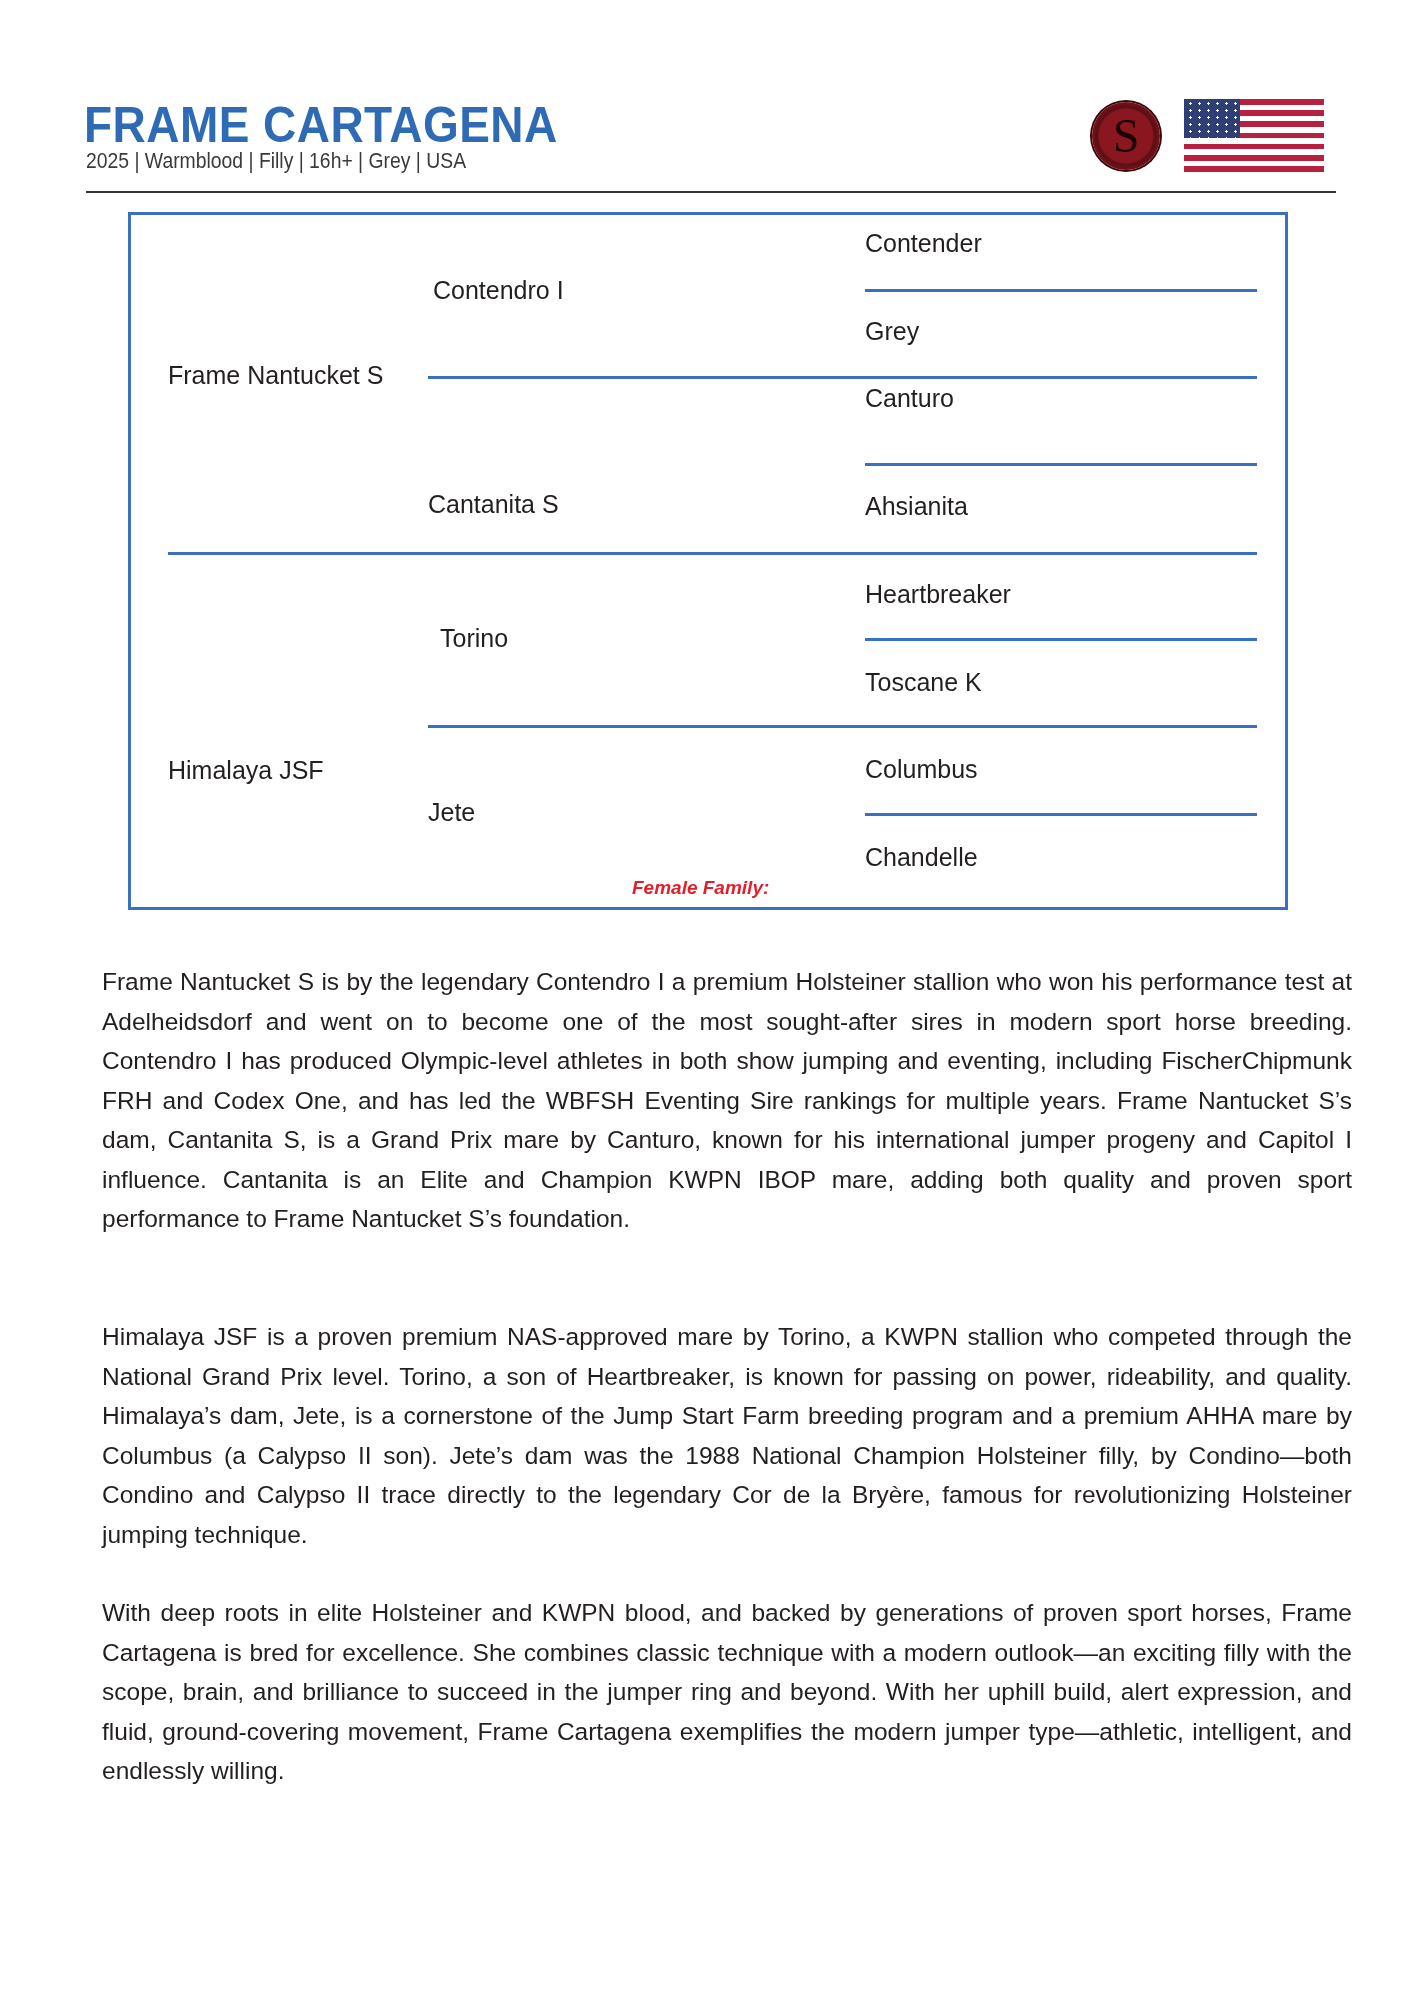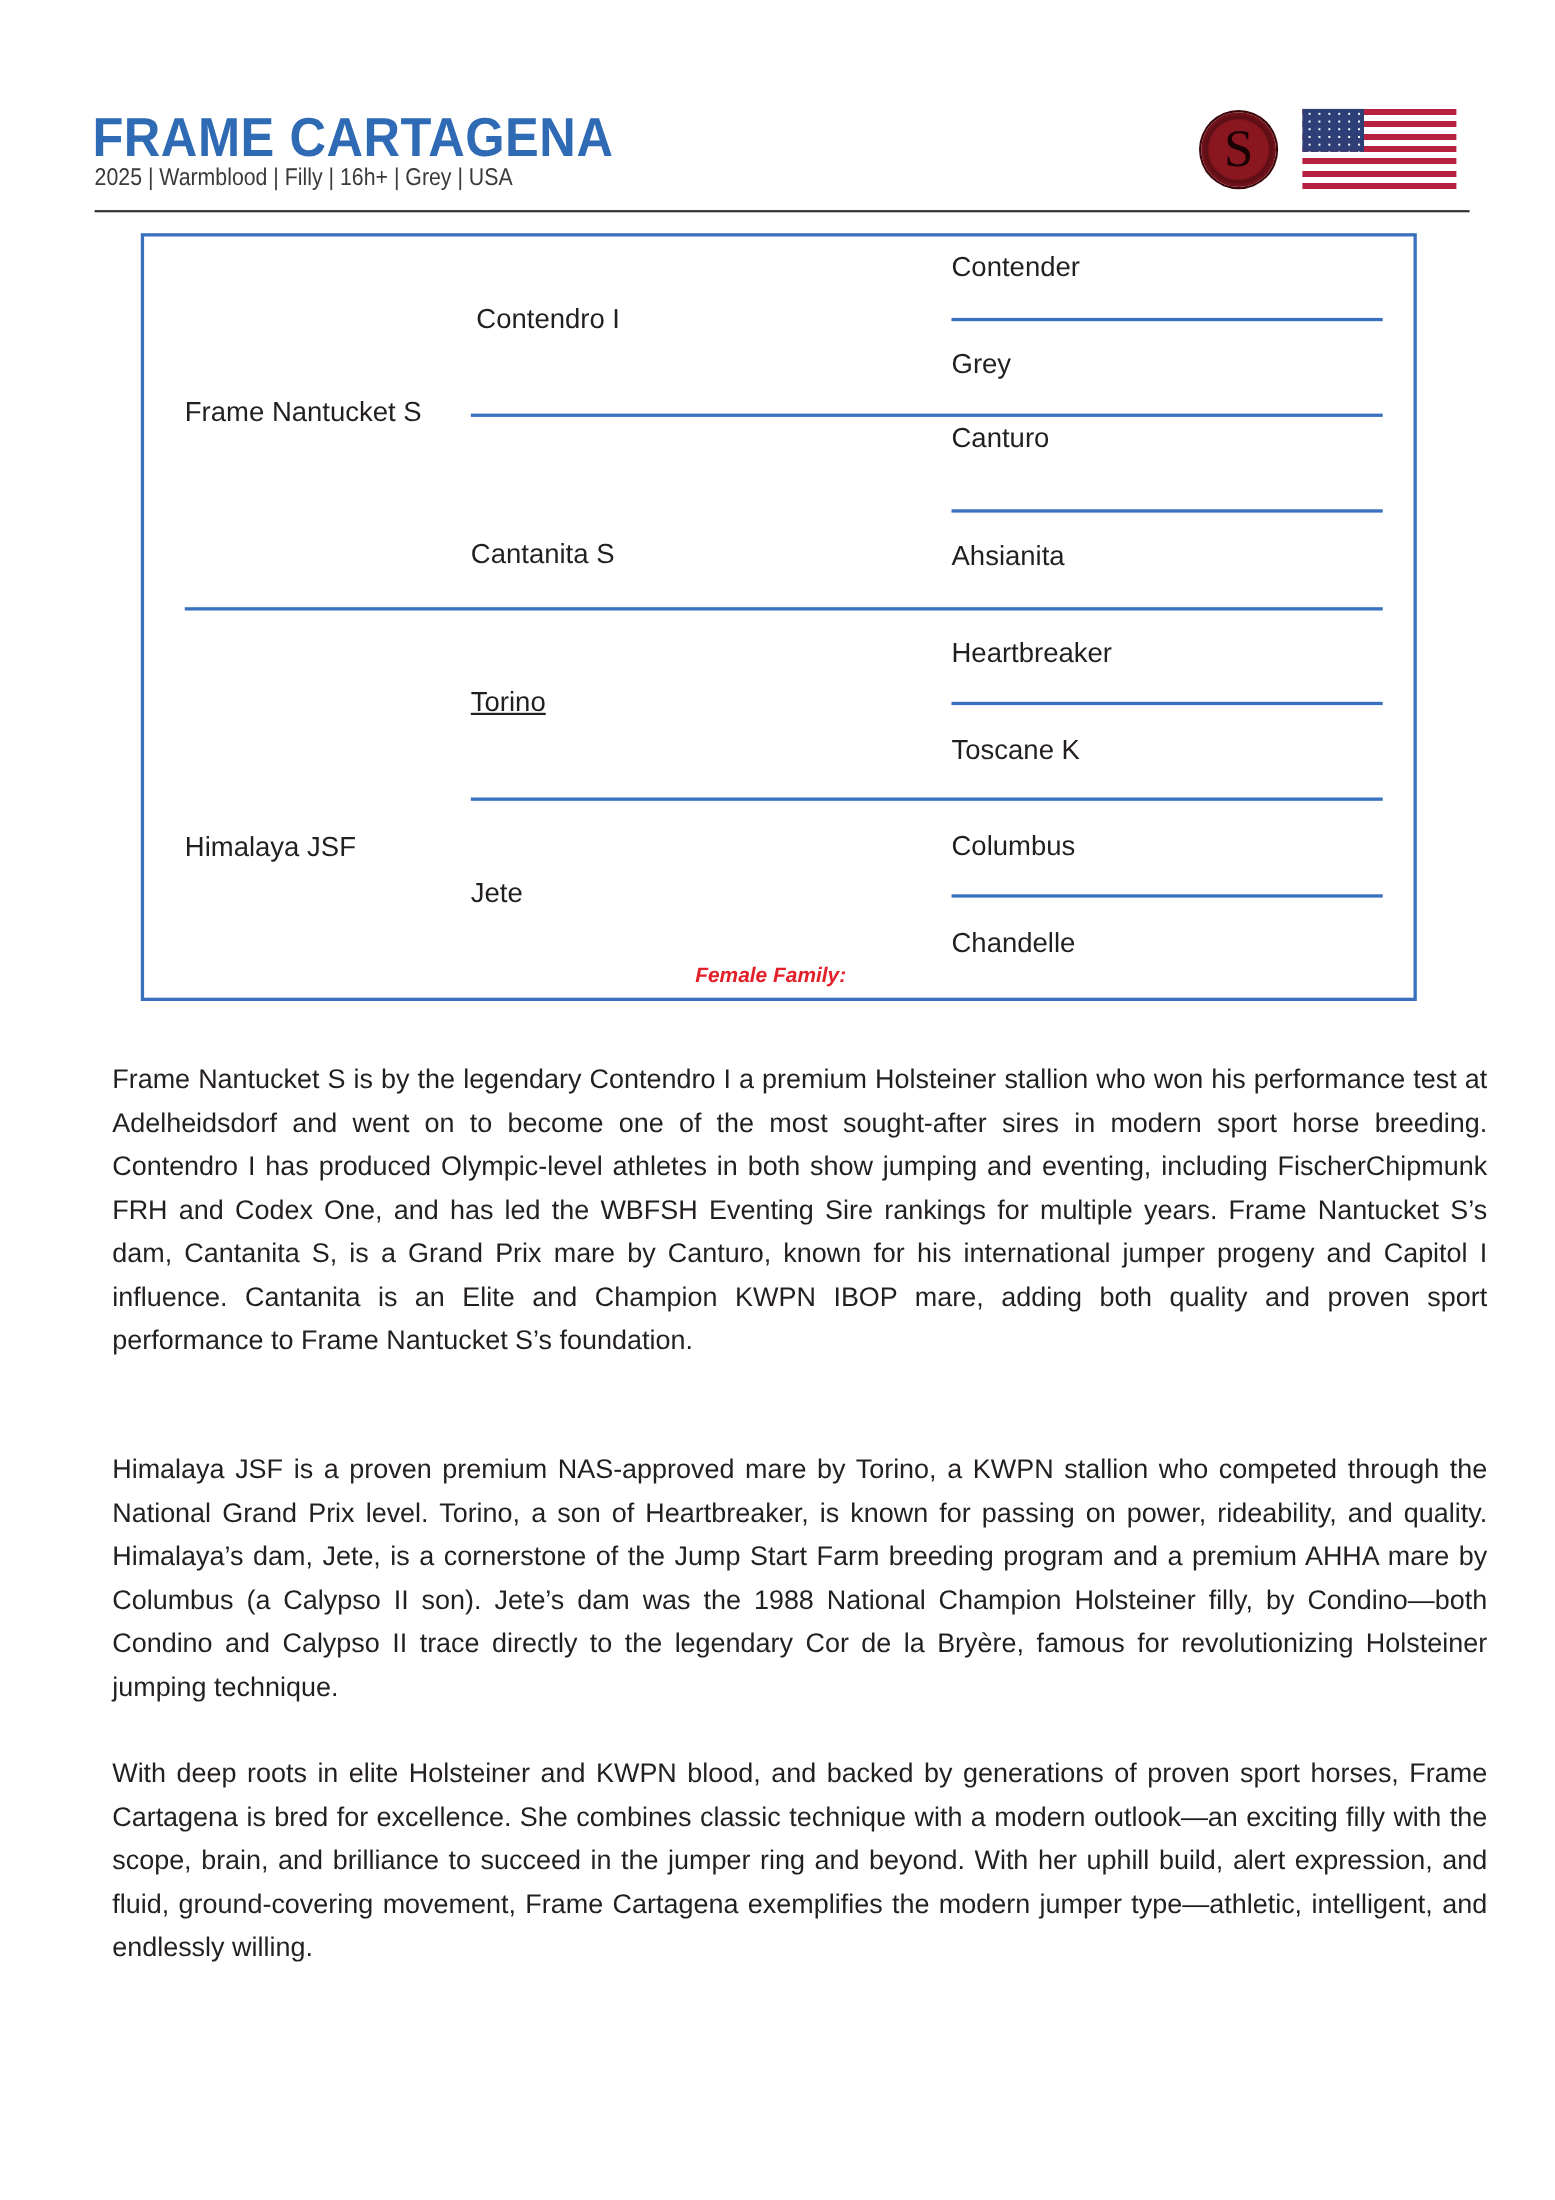--- a/index.html
+++ b/index.html
@@ -32,21 +32,21 @@
 
 <div class="rule"></div>
 
 <div class="pedbox"></div>
 
 <div class="pname" style="left:168px;top:363px;">Frame Nantucket S</div>
 <div class="pname" style="left:168px;top:714px;margin-top:44px;">Himalaya JSF</div>
 
 <div class="pname" style="left:433px;top:278px;">Contendro I</div>
 <div class="pname" style="left:428px;top:452px;margin-top:40px;">Cantanita S</div>
-<div class="pname" style="left:428px;top:626px;text-decoration:underline;">Torino</div>
+<div class="pname" style="left:440px;top:626px;">Torino</div>
 <div class="pname" style="left:428px;top:800px;">Jete</div>
 
 <div class="pname" style="left:865px;top:231px;">Contender</div>
 <div class="pname" style="left:865px;top:319px;">Grey</div>
 <div class="pname" style="left:865px;top:386px;">Canturo</div>
 <div class="pname" style="left:865px;top:494px;">Ahsianita</div>
 <div class="pname" style="left:865px;top:582px;">Heartbreaker</div>
 <div class="pname" style="left:865px;top:670px;text-align:center;">Toscane K</div>
 <div class="pname" style="left:865px;top:757px;text-align:center;">Columbus</div>
 <div class="pname" style="left:865px;top:845px;">Chandelle</div>

